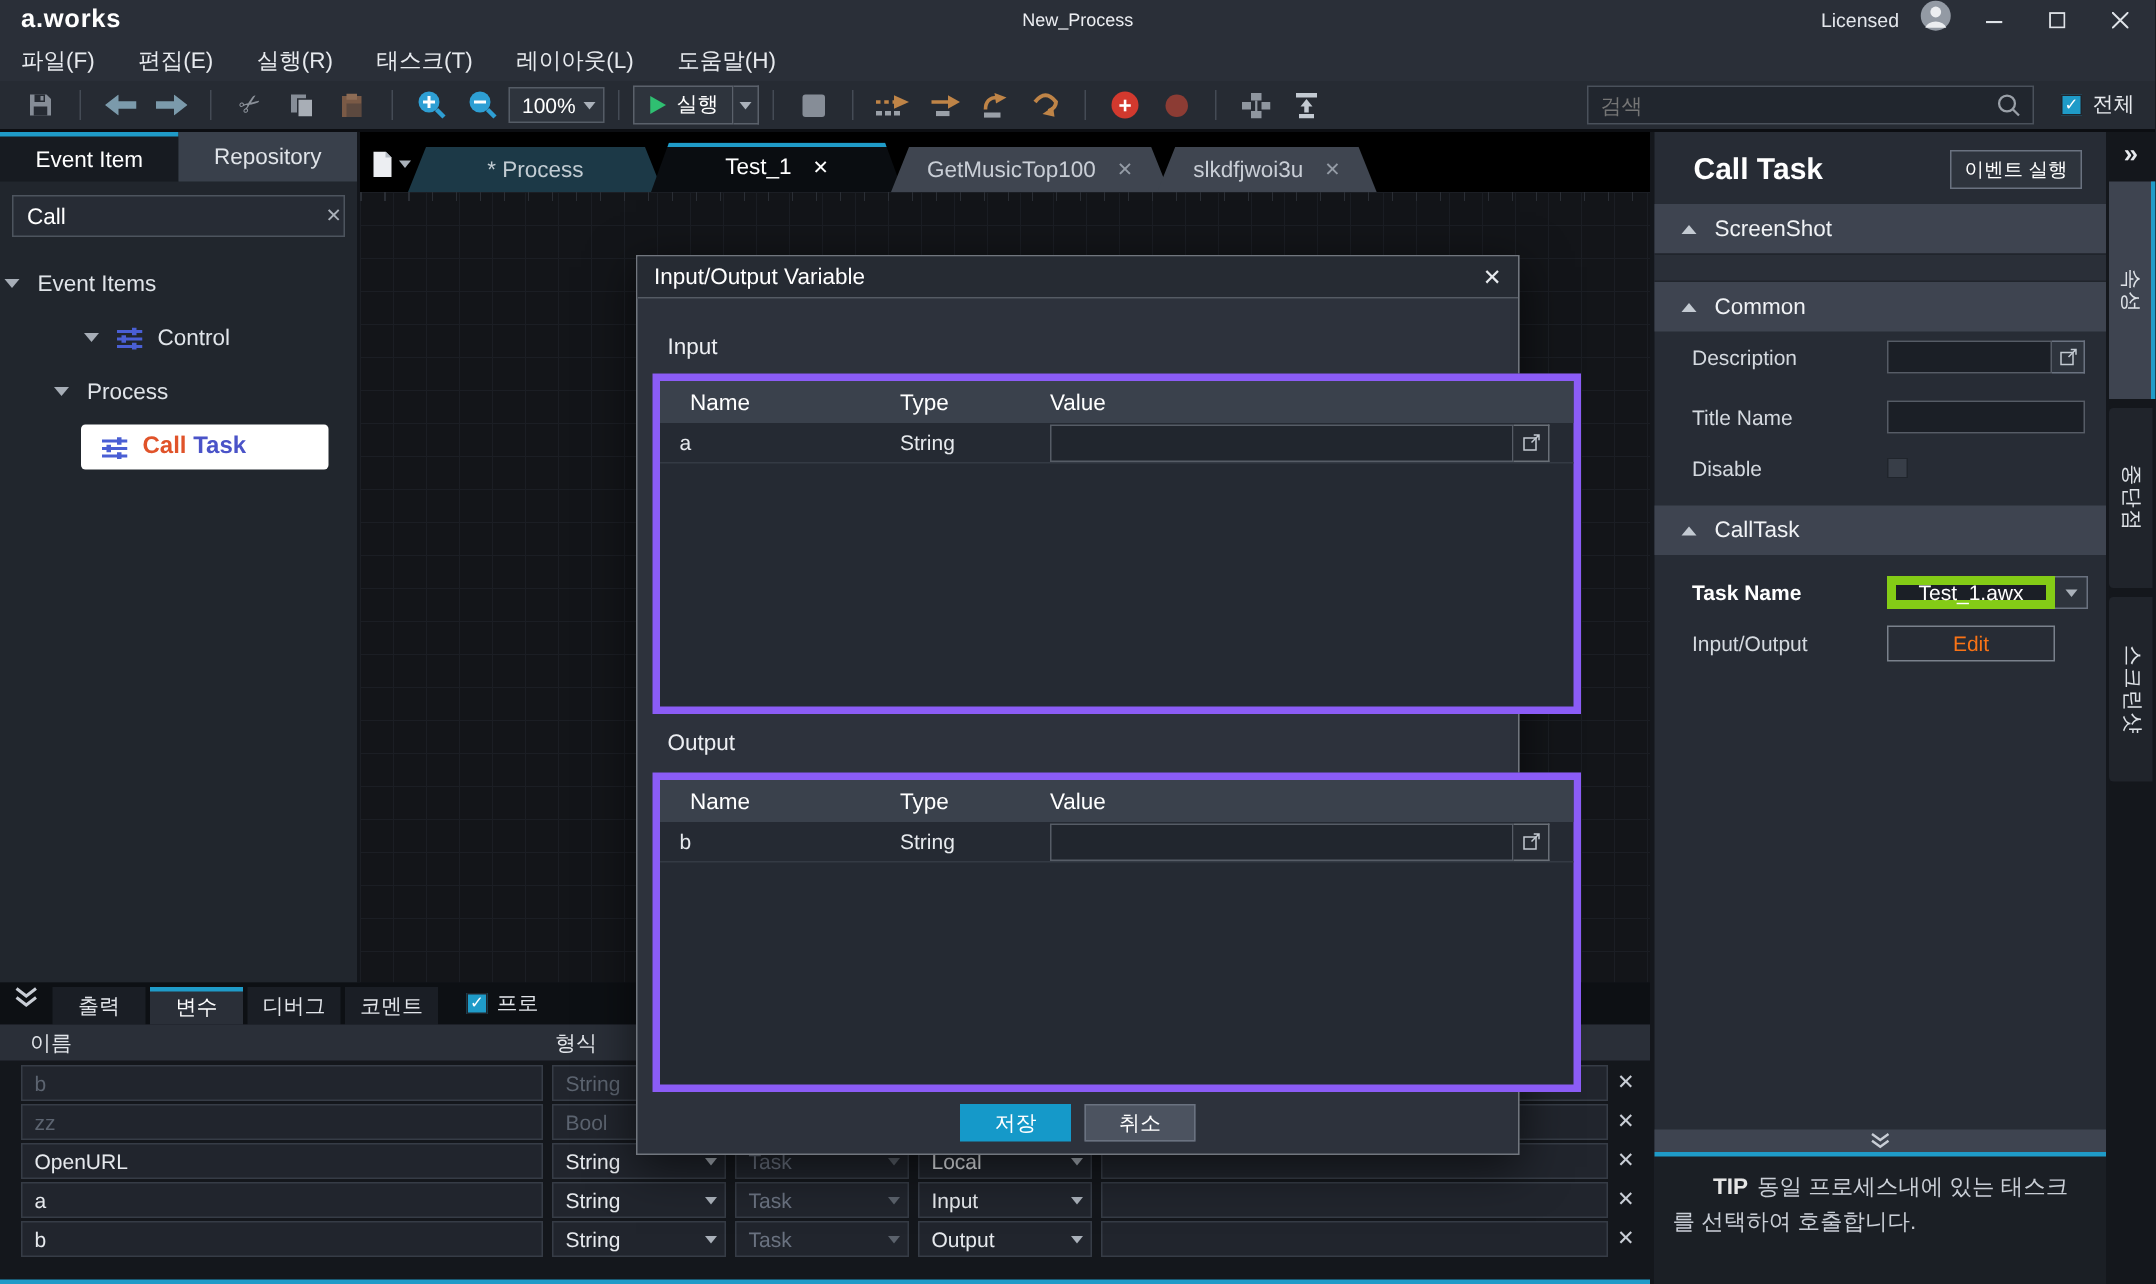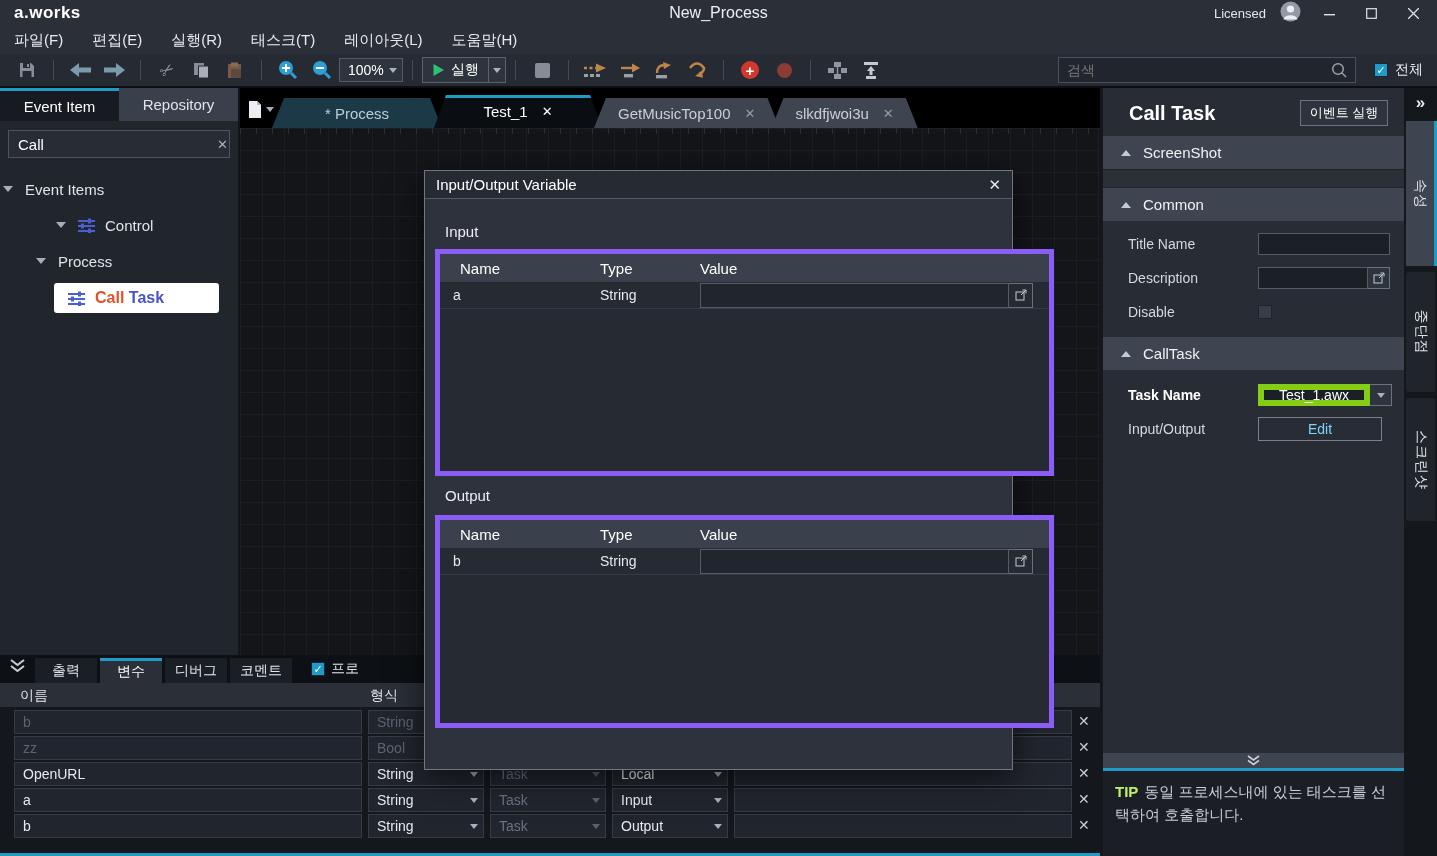--- a/index.html
+++ b/index.html
@@ -2,21 +2,21 @@
 <html><head>
 <meta charset="utf-8">
 <style>
   * { margin:0; padding:0; box-sizing:border-box; }
   body { background:#000; font-family:"Liberation Sans","DejaVu Sans",sans-serif; }
   .app { position:relative; width:1437px; height:856px; background:#262b33; overflow:hidden; color:#e4e7ec; }
 
   
   .titlebar { position:absolute; left:0; top:0; width:1437px; height:26px; background:#2a2f38; display:flex; align-items:center; }
   .logo { font-weight:bold; font-size:17px; color:#fff; margin-left:14px; letter-spacing:.5px; }
-  .win-title { position:absolute; left:0; right:0; text-align:center; font-size:16px; color:#eceef2; }
+  .win-title { position:absolute; left:0; right:0; text-align:center; font-size:12px; color:#eceef2; }
   .tb-right { margin-left:auto; display:flex; align-items:center; gap:14px; margin-right:10px; z-index:2; }
   .licensed { font-size:13px; color:#e4e7ec; }
   .winbtn { width:28px; height:22px; display:flex; align-items:center; justify-content:center; }
 
   .menubar { position:absolute; left:0; top:26px; width:1437px; height:28px; background:#2a2f38; display:flex; align-items:center; }
   .menu-item { font-size:15px; color:#e7eaee; padding:3px 11px; margin-right:7px; }
   .menu-item:first-child { margin-left:3px; }
 
   .toolbar { position:absolute; left:0; top:54px; width:1437px; height:34px; background:#262b33; border-bottom:2px solid #0c0e12; display:flex; align-items:center; padding:0 10px; }
   .tbtn { height:28px; min-width:28px; display:flex; align-items:center; justify-content:center; margin:0 3px; }
@@ -88,25 +88,25 @@
   .rp-sec { height:33px; background:#3e4450; display:flex; align-items:center; padding-left:18px; gap:12px; font-size:15px; color:#f0f2f5; }
   .up-caret { width:0; height:0; border-left:5px solid transparent; border-right:5px solid transparent; border-bottom:6px solid #c3cad2; }
   .rp-gap { height:19px; background:#2a2f38; border-top:1px solid #20252c; border-bottom:1px solid #20252c; }
   .rp-row { position:relative; height:34px; display:flex; align-items:center; font-size:14px; color:#d4d9df; }
   .rp-row .lbl { margin-left:25px; }
   .rp-ctl { position:absolute; left:155px; display:flex; align-items:center; }
   .rp-input { width:132px; height:22px; background:#1b1f26; border:1px solid #565c66; color:#e4e7ec; font-size:13px; font-family:inherit; outline:none; padding:0 6px; }
   .rp-input.short { width:110px; }
   .sq-btn { width:22px; height:22px; background:#2e343d; border:1px solid #6a7280; border-left:none; display:flex; align-items:center; justify-content:center; }
   .rp-select { width:112px; height:22px; background:#1b1f26; border:6px solid #84cc16; display:flex; align-items:center; justify-content:center; font-size:14px; color:#fff; }
-  .edit-btn { width:124px; height:24px; background:transparent; border:1px solid #7a818c; display:flex; align-items:center; justify-content:center; font-size:14px; color:#7dd3fc; }
+  .edit-btn { width:112px; height:24px; background:transparent; border:1px solid #7a818c; display:flex; align-items:center; justify-content:center; font-size:14px; color:#f97316; }
   .bold { font-weight:bold; color:#fff; }
   .rp-collapse { position:absolute; left:0; top:665px; width:100%; height:15px; background:#3e4450; display:flex; align-items:center; justify-content:center; }
   .rp-tip { position:absolute; left:0; top:680px; width:100%; bottom:0; background:#1b1f25; border-top:3px solid #1f9bc8; padding:9px 12px; font-size:15px; color:#c9ced6; line-height:1.55; }
-  .rp-tip b { color:#bef264; margin-right:6px; }
+  .rp-tip b { color:#e5e5e5; margin-right:6px;margin-left:27px; }
 
   
   .right-strip { position:absolute; left:1404px; top:88px; width:33px; height:768px; background:#14171c; }
   .expand { height:30px; display:flex; align-items:center; justify-content:center; color:#e7eaee; font-size:17px; font-weight:bold; }
   .vtab { width:29px; margin:3px 0 6px 2px; border-radius:3px 0 0 3px; background:#20242b; display:flex; align-items:center; justify-content:center; font-size:14px; color:#dfe3e8; }
   .vtab .lbl { transform:rotate(90deg); white-space:nowrap; letter-spacing:1px; }
   .vtab.active { background:#3e4450; border-right:5px solid #1f9bc8; width:33px; border-radius:0; }
   .vt1 { height:145px; } .vt2 { height:120px; } .vt3 { height:123px; }
 
   
@@ -509,37 +509,37 @@
     </div>
     <div class="rp-sec">
       <span class="up-caret"></span>
       <span>ScreenShot</span>
     </div>
     <div class="rp-gap"></div>
     <div class="rp-sec">
       <span class="up-caret"></span>
       <span>Common</span>
     </div>
-    <div class="rp-row" style="margin-top:6px;">
-      <span class="lbl">Title Name</span>
-      <span class="rp-ctl">
-          <input class="rp-input" value="" style="">
-        </span>
-    </div>
     <div class="rp-row">
       <span class="lbl">Description</span>
       <span class="rp-ctl">
         <input class="rp-input short" value="" style="">
         <span class="sq-btn">
           <svg width="12" height="12">
               <rect x="1" y="3" width="8" height="8" stroke="#c3cad2" fill="none"></rect>
               <path d="M6 6 L11 1 M7.5 1 H11 V4.5" stroke="#c3cad2" fill="none"></path>
             </svg>
         </span>
       </span>
+    </div>
+    <div class="rp-row" style="margin-top:6px;">
+      <span class="lbl">Title Name</span>
+      <span class="rp-ctl">
+          <input class="rp-input" value="" style="">
+        </span>
     </div>
     <div class="rp-row">
       <span class="lbl">Disable</span>
       <span class="rp-ctl">
           <span class="cb"></span>
         </span>
     </div>
     <div class="rp-sec" style="margin-top:8px;">
       <span class="up-caret"></span>
       <span>CallTask</span>
@@ -630,15 +630,19 @@
               <svg width="12" height="12">
                   <rect x="1" y="3" width="8" height="8" stroke="#c3cad2" fill="none"></rect>
                   <path d="M6 6 L11 1 M7.5 1 H11 V4.5" stroke="#c3cad2" fill="none"></path>
                 </svg>
             </span>
           </span>
         </span>
       </div>
     </div>
 
+    <div class="m-btns">
+      <span class="m-save">저장</span>
+      <span class="m-cancel">취소</span>
+    </div>
   </div>
 
 </div>
 
 </body></html>

